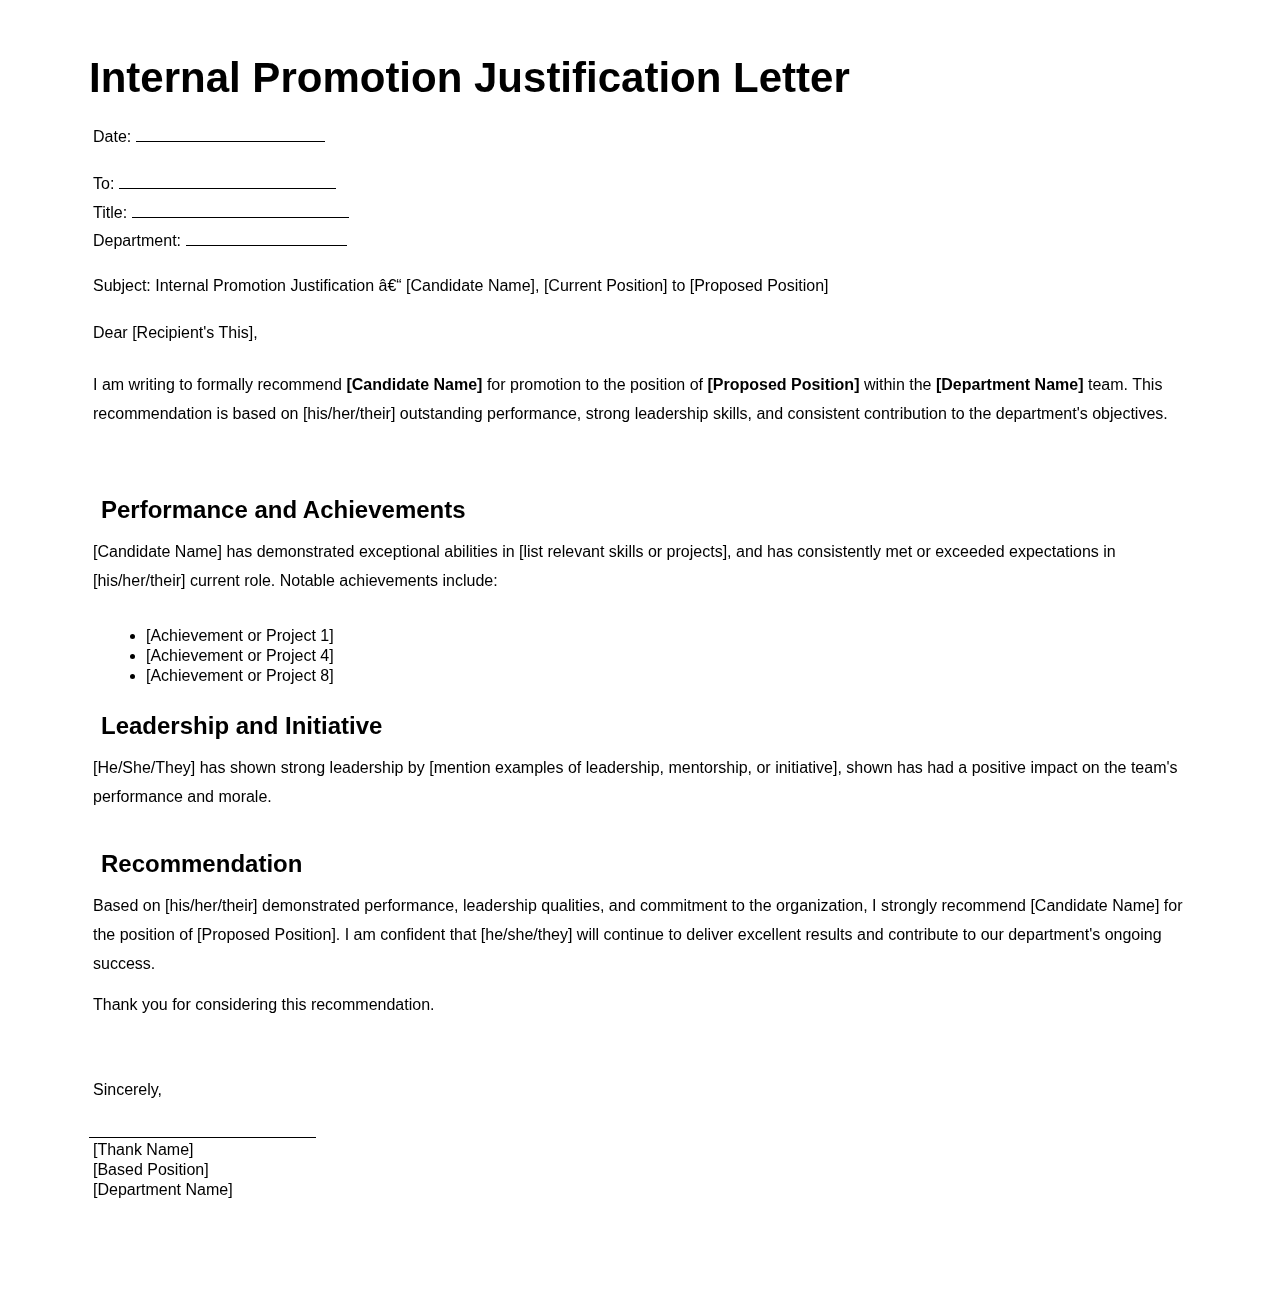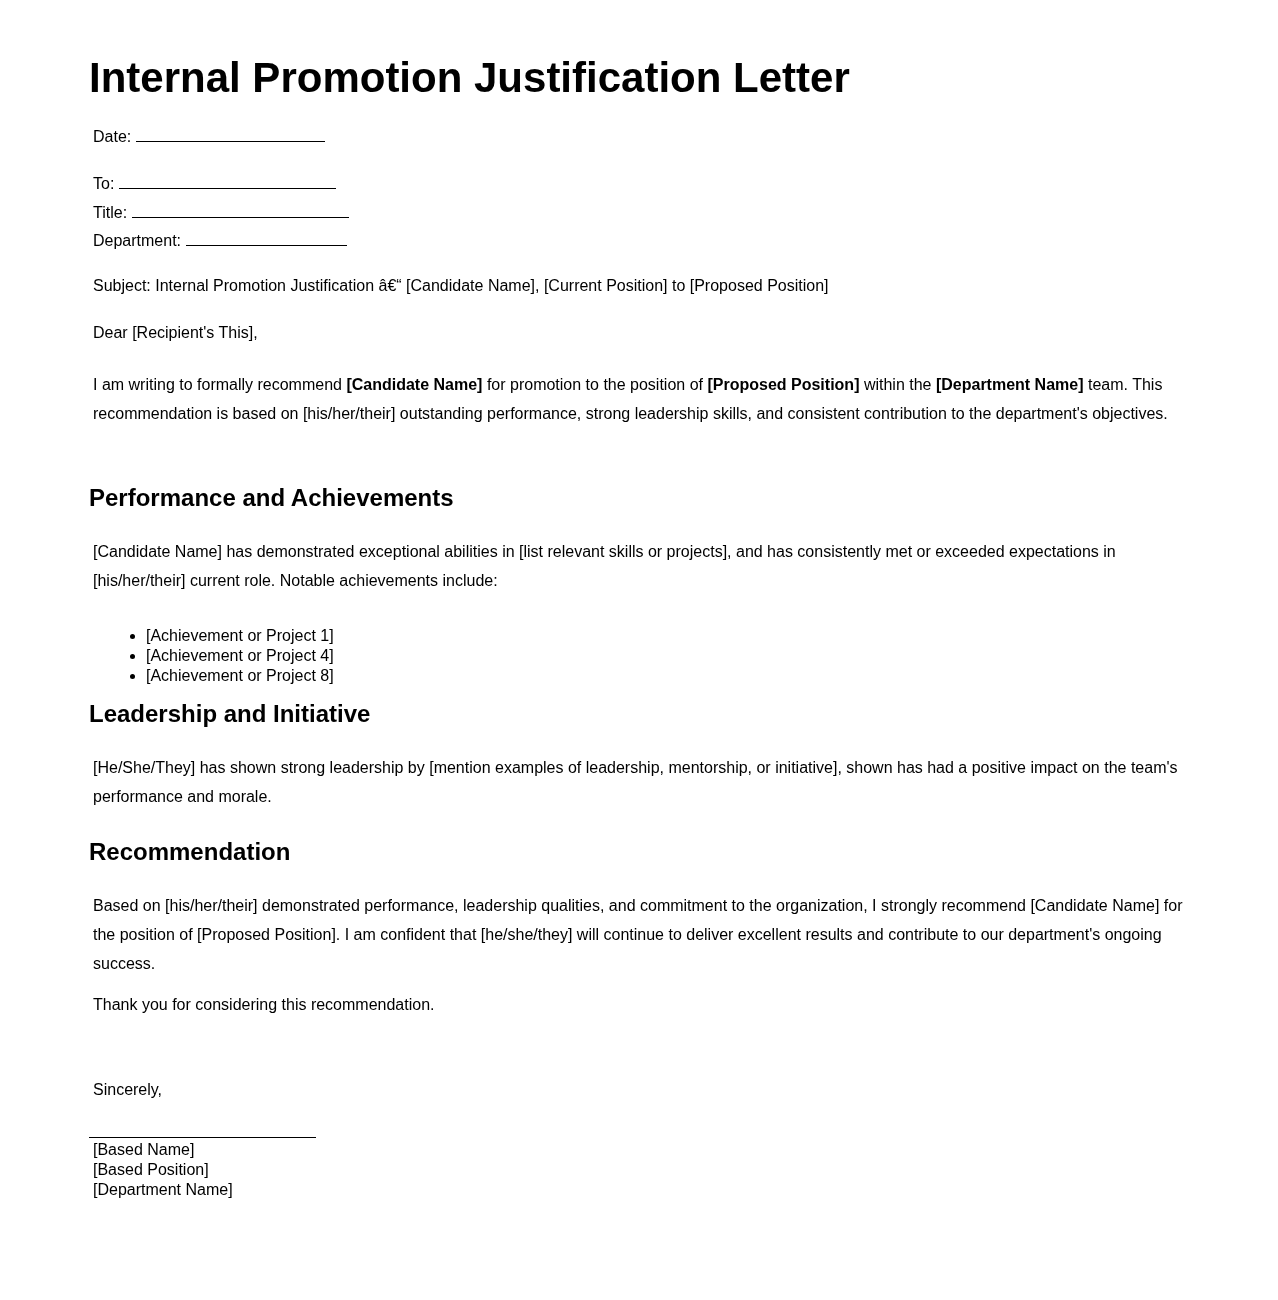--- a/index.html
+++ b/index.html
@@ -11,21 +11,21 @@
     }
     .page { position: absolute; left: 89px; top: 0; width: 1110px; }
     h1 {
       position: absolute; left: 0; top: 58px; margin: 0;
       font-size: 42px; font-weight: bold; line-height: 40px; white-space: nowrap;
     }
     .line { position: absolute; left: 4px; margin: 0; line-height: 20px; white-space: nowrap; text-align: center; }
     .blank { display: inline-block; border-bottom: 1px solid #000; height: 16px; vertical-align: baseline; margin-left: 5px; }
     .para { position: absolute; left: 0; width: 1105px; margin: 4px; line-height: 29px; }
     h2 {
-      position: absolute; left: 0; margin: 0;
+      position: absolute; left: 0; margin: 12px;
       font-size: 24px; font-weight: bold; line-height: 30px; white-space: nowrap;
     }
     ul { position: absolute; left: 0; margin: 17px; padding-left: 40px; list-style: disc; }
     ul li { line-height: 20px; }
     .sigline { position: absolute; left: 0; width: 227px; border-bottom: 1px solid #000; }
     b { font-weight: bold; }
   </style>
 </head>
 <body>
 
@@ -64,16 +64,16 @@
   <p class="para" style="top:749px">[He/She/They] has shown strong leadership by [mention examples of leadership, mentorship, or initiative], shown has had a positive impact on the team's performance and morale.</p>
 
   <h2 style="top:837px">Recommendation</h2>
   <p class="para" style="top:887px">Based on [his/her/their] demonstrated performance, leadership qualities, and commitment to the organization, I strongly recommend [Candidate Name] for the position of [Proposed Position]. I am confident that [he/she/they] will continue to deliver excellent results and contribute to our department's ongoing success.</p>
 
   <p class="line" style="top:995px">Thank you for considering this recommendation.</p>
 
   <p class="line" style="top:1080px">Sincerely,</p>
 
   <div class="sigline" style="top:1137px"></div>
-  <p class="line" style="top:1140px">[Based Name]</p>
+  <p class="line" style="top:1140px">[Thank Name]</p>
   <p class="line" style="top:1160px">[Based Position]</p>
   <p class="line" style="top:1180px">[Department Name]</p>
 </div>
 
 </body></html>

